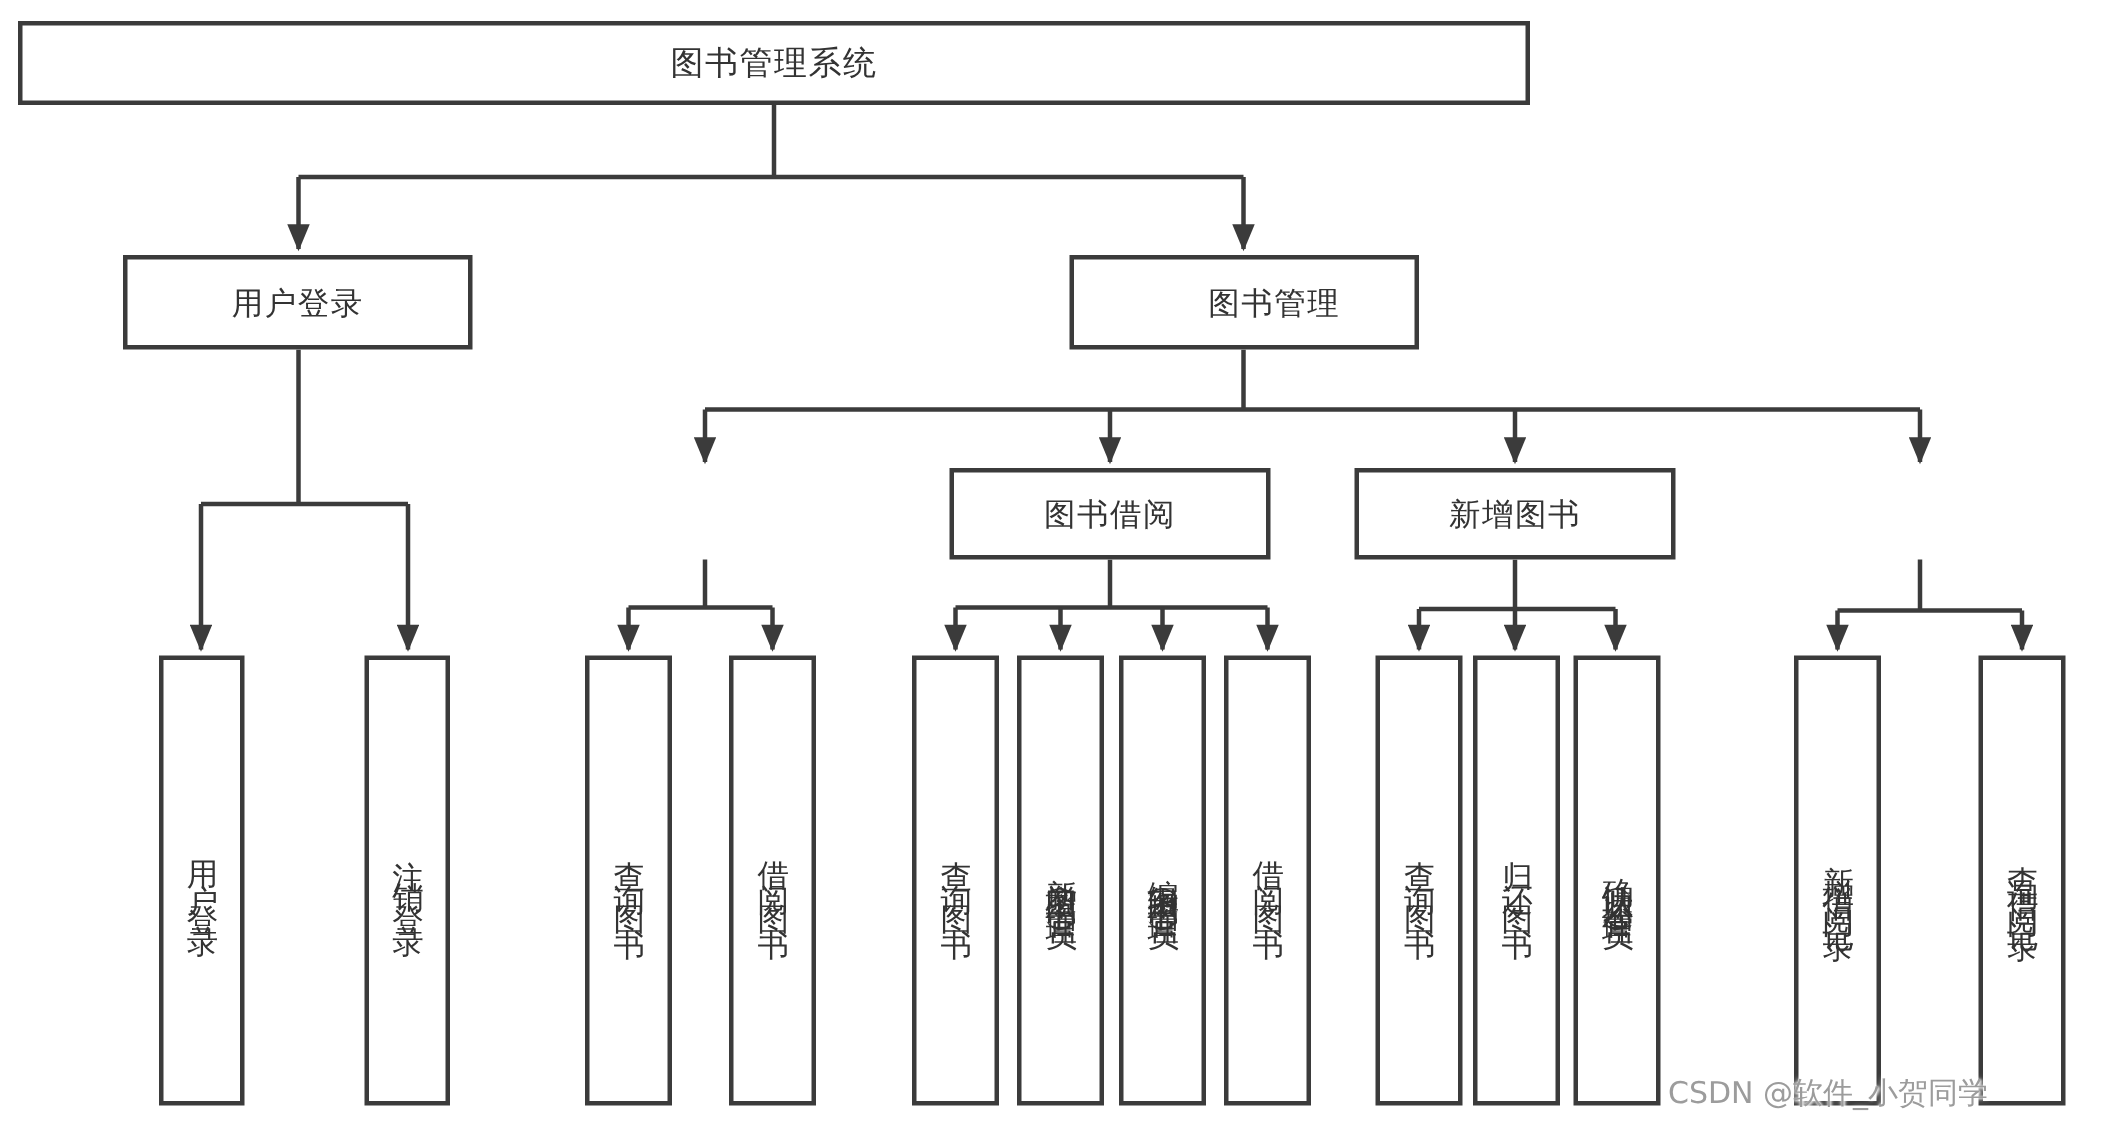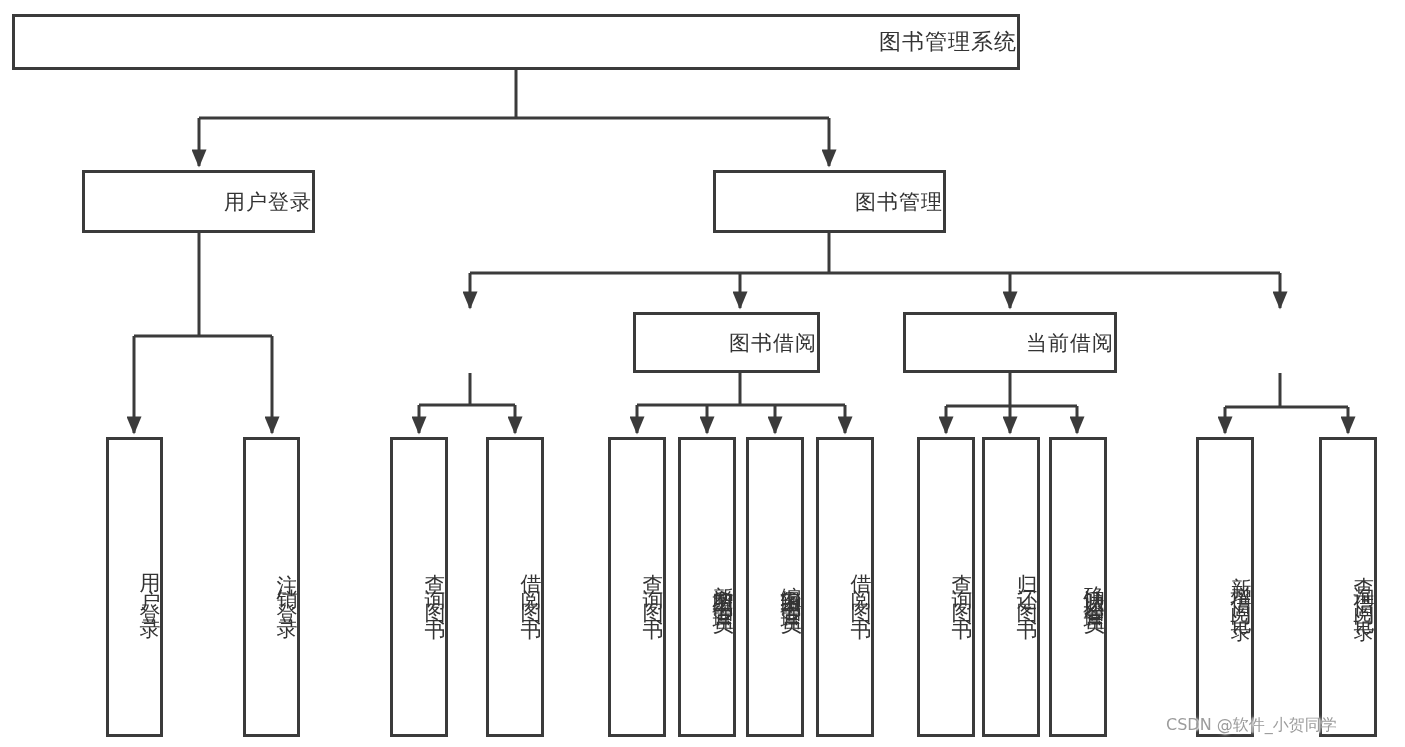--- a/index.html
+++ b/index.html
@@ -21,21 +21,21 @@
     top: 0;
     z-index: 0;
   }
   .box {
     position: absolute;
     box-sizing: border-box;
     background: #ffffff;
     border: 3px solid #3b3b3b;
     display: flex;
     align-items: center;
-    justify-content: flex-end;
+    justify-content: center;
     color: #333333;
     z-index: 1;
   }
   .box .lbl {
     white-space: nowrap;
   }
   .h .lbl {
     font-size: 21px;
     letter-spacing: 1px;
   }
@@ -46,24 +46,24 @@
     writing-mode: vertical-rl;
     text-orientation: mixed;
     font-size: 21px;
     line-height: 1;
   }
   .ls4 .lbl { letter-spacing: 15px; }
   .ls6 .lbl { letter-spacing: 9px; }
   .ls9 .lbl { letter-spacing: 4px; }
   .watermark {
     position: absolute;
-    left: 1166px;
+    left: 1112px;
     top: 715px;
     z-index: 2;
-    font-size: 16px;
+    font-size: 20px;
     color: #9c9c9c;
     white-space: nowrap;
     text-shadow: 0 0 2px #ffffff, 0 0 4px #ffffff, 1px 1px 2px #ffffff;
   }
 </style>
 </head>
 <body>
 
 <div class="stage">
 
@@ -121,25 +121,25 @@
     <span class="lbl">图书管理系统</span>
   </div>
 
   <div class="box h" style="left:82px; top:170px; width:233px; height:63px;">
     <span class="lbl">用户登录</span>
   </div>
   <div class="box h" style="left:713px; top:170px; width:233px; height:63px;padding-left:40px;">
     <span class="lbl">图书管理</span>
   </div>
 
-  <div class="box h" style="left:633px; top:312px; width:187px; height:61px;">
+  <div class="box h" style="left:633px; top:312px; width:214px; height:61px;">
     <span class="lbl">图书借阅</span>
   </div>
   <div class="box h" style="left:903px; top:312px; width:214px; height:61px;">
-    <span class="lbl">当前借阅</span>
+    <span class="lbl">新增图书</span>
   </div>
 
   <div class="box v ls4" style="left:106px; top:437px; width:57px; height:300px;">
     <span class="lbl">用户登录</span>
   </div>
   <div class="box v ls4" style="left:243px; top:437px; width:57px; height:300px;">
     <span class="lbl">注销登录</span>
   </div>
 
   <div class="box v ls4" style="left:390px; top:437px; width:58px; height:300px;">

